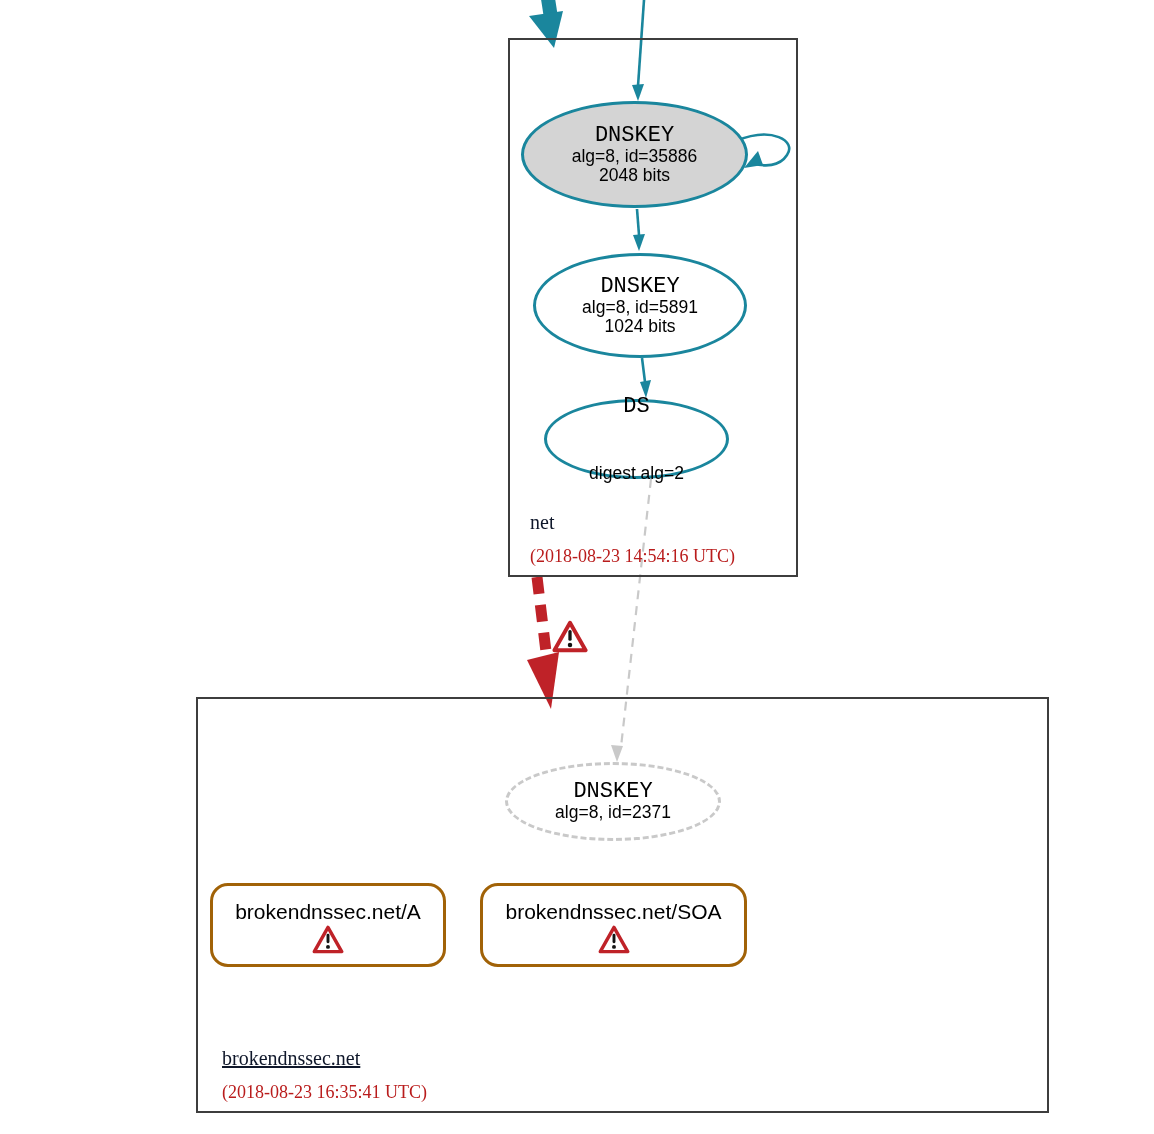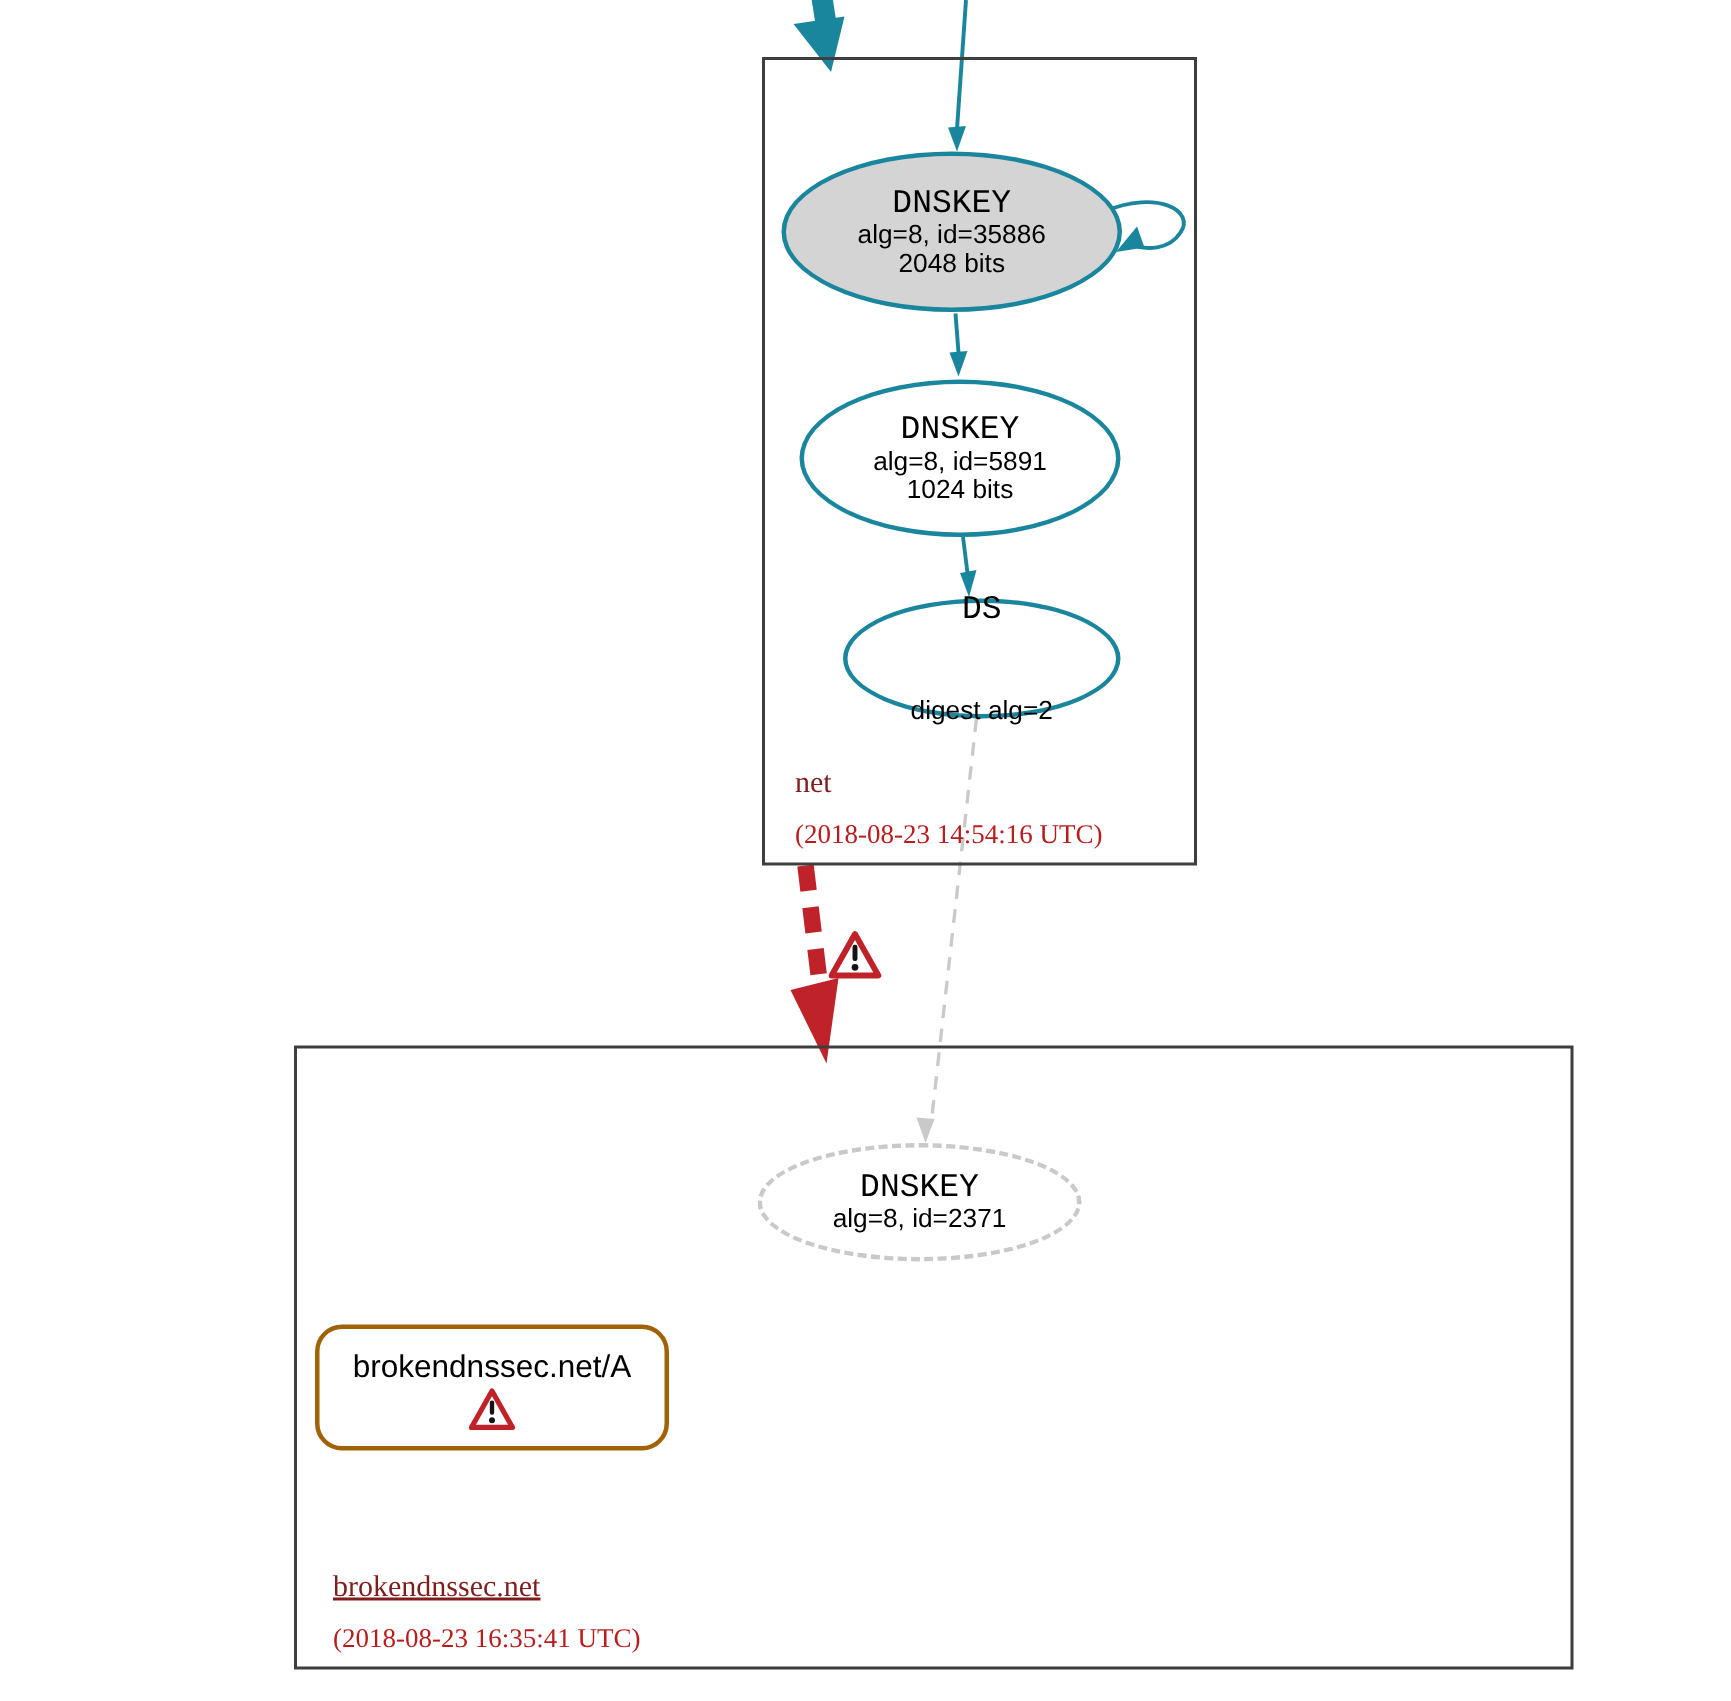--- a/index.html
+++ b/index.html
@@ -20,21 +20,21 @@
   .zone-box {
     position: absolute;
     border: 2px solid #3e3e3e;
     background: transparent;
     box-sizing: border-box;
   }
   .zone-label {
     position: absolute;
     font-family: "Liberation Serif", serif;
     font-size: 20px;
-    color: #7f1d1d;
+    color: #0f172a;
     white-space: nowrap;
   }
   .zone-ts {
     position: absolute;
     font-family: "Liberation Serif", serif;
     font-size: 18px;
     color: #b91c1c;
     white-space: nowrap;
   }
   .ellipse {
@@ -138,21 +138,21 @@
     <div class="node-detail">alg=8, id=35886</div>
     <div class="node-detail">2048 bits</div>
   </div>
 
   <div class="ellipse secure" style="left:533px; top:253px; width:214px; height:105px;">
     <div class="node-title">DNSKEY</div>
     <div class="node-detail">alg=8, id=5891</div>
     <div class="node-detail">1024 bits</div>
   </div>
 
-  <div class="ellipse secure" style="left:562px; top:399px; width:185px; height:80px;gap:46px;">
+  <div class="ellipse secure" style="left:544px; top:399px; width:185px; height:80px;gap:46px;">
     <div class="node-title">DS</div>
     <div class="node-detail">digest alg=2</div>
   </div>
 
   <div class="zone-label" style="left:530px; top:511px;">net</div>
   <div class="zone-ts" style="left:530px; top:546px;">(2018-08-23 14:54:16 UTC)</div>
 
   <div class="warn-standalone" style="left:552px; top:620px;">
     <svg width="36" height="33" viewBox="0 0 24 22">
       <path d="M12 1.8 L22.4 20.2 L1.6 20.2 Z" fill="#ffffff" stroke="#bf2228" stroke-width="2.6" stroke-linejoin="round"></path>
@@ -170,18 +170,26 @@
 
   <div class="rrset" style="left:210px; top:883px; width:236px; height:84px;">
     <div class="rrset-label">brokendnssec.net/A</div>
     <svg width="32" height="29" viewBox="0 0 24 22">
       <path d="M12 1.8 L22.4 20.2 L1.6 20.2 Z" fill="#ffffff" stroke="#bf2228" stroke-width="2.6" stroke-linejoin="round"></path>
       <rect x="10.9" y="6.6" width="2.2" height="7.2" rx="1" fill="#141414"></rect>
       <circle cx="12" cy="16.6" r="1.5" fill="#141414"></circle>
     </svg>
   </div>
 
+  <div class="rrset" style="left:480px; top:883px; width:267px; height:84px;">
+    <div class="rrset-label">brokendnssec.net/SOA</div>
+    <svg width="32" height="29" viewBox="0 0 24 22">
+      <path d="M12 1.8 L22.4 20.2 L1.6 20.2 Z" fill="#ffffff" stroke="#bf2228" stroke-width="2.6" stroke-linejoin="round"></path>
+      <rect x="10.9" y="6.6" width="2.2" height="7.2" rx="1" fill="#141414"></rect>
+      <circle cx="12" cy="16.6" r="1.5" fill="#141414"></circle>
+    </svg>
+  </div>
 
 
   <div class="zone-label" style="left:222px; top:1047px;text-decoration:underline;">brokendnssec.net</div>
   <div class="zone-ts" style="left:222px; top:1082px;">(2018-08-23 16:35:41 UTC)</div>
 
 </div>
 
 </body></html>

